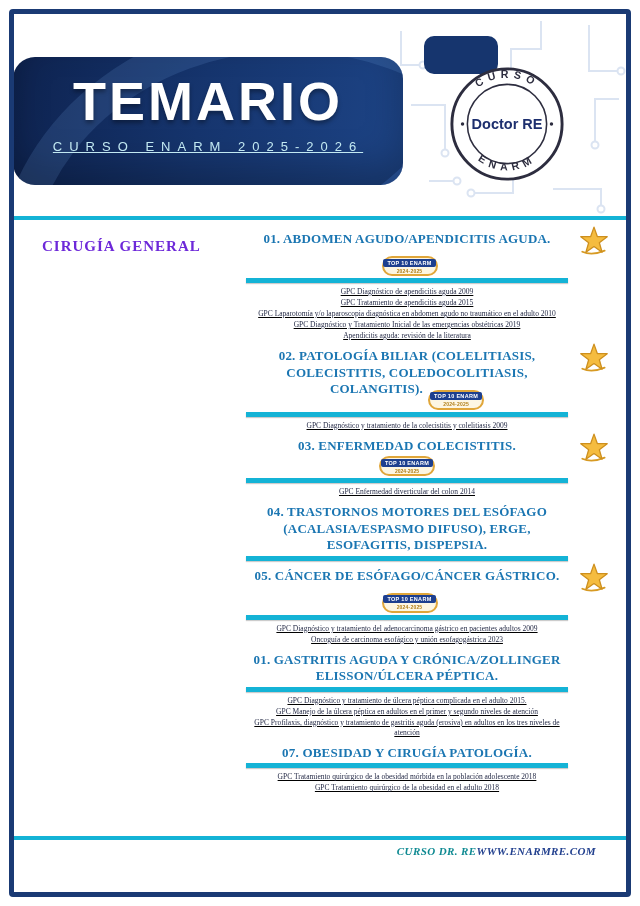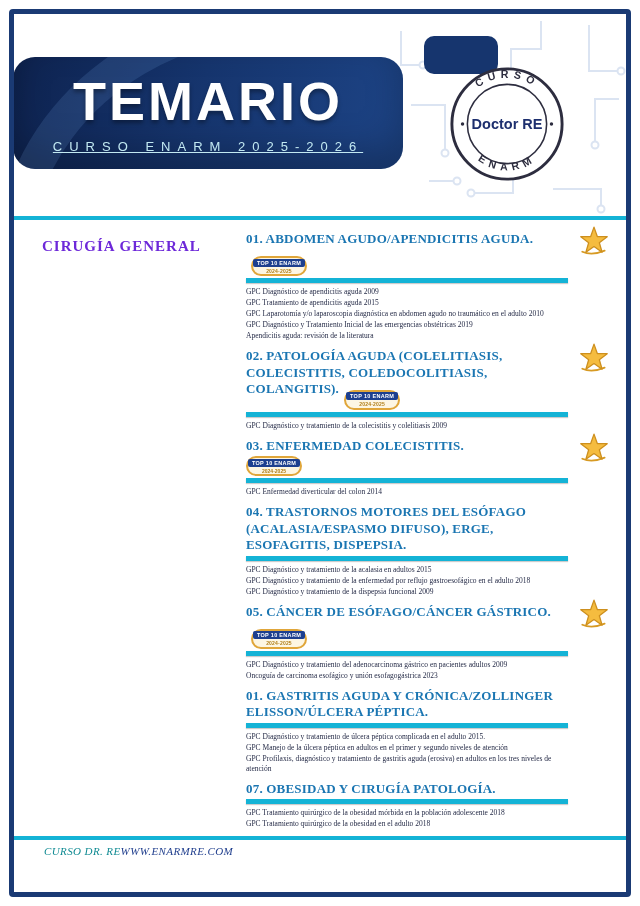--- a/index.html
+++ b/index.html
@@ -7,21 +7,21 @@
     width:640px;height:906px;position:relative;background:#ffffff;
     font-family:"Liberation Serif",serif;overflow:hidden;
   }
   
   .frame{position:absolute;inset:9px;border:5px solid #1a3a74;border-radius:4px;z-index:5;pointer-events:none;}
   
   .circuit{position:absolute;left:393px;top:13px;z-index:0;}
   .corner-tab{position:absolute;left:424px;top:36px;width:74px;height:38px;background:#16356e;border-radius:10px;z-index:1;}
   
   .banner{
-    position:absolute;left:13px;top:57px;width:390px;height:112px;border-radius:22px;
+    position:absolute;left:13px;top:57px;width:390px;height:128px;border-radius:22px;
     background:linear-gradient(100deg,#0e2350 0%,#16356e 48%,#1d4486 100%);
     overflow:hidden;z-index:3;box-shadow:inset 0 -18px 36px rgba(0,0,0,.25);
   }
   .swirl{position:absolute;border-radius:50%;}
   .s1{left:-140px;top:-330px;width:560px;height:480px;border:40px solid rgba(70,120,200,.28);}
   .s2{right:-180px;bottom:-360px;width:520px;height:460px;border:34px solid rgba(120,170,230,.16);}
   .banner-title{
     margin-top:16px;text-align:center;font-family:"Liberation Sans",sans-serif;font-weight:bold;
     font-size:54px;line-height:56px;color:#ffffff;letter-spacing:3px;
     text-shadow:0 3px 4px rgba(0,0,0,.35);position:relative;z-index:2;
@@ -35,28 +35,28 @@
   
   .rule{position:absolute;left:14px;right:14px;height:4px;background:#14b3d6;z-index:4;}
   .top-rule{top:216px;}
   .bottom-rule{top:836px;}
   
   .section-title{
     position:absolute;left:42px;top:238px;width:198px;z-index:4;
     font-weight:bold;font-size:15px;letter-spacing:1px;color:#6d28d9;
   }
   
-  .topics{position:absolute;left:246px;top:231px;width:322px;z-index:4;}
+  .topics{position:absolute;left:246px;top:231px;width:322px;z-index:4;text-align:center;}
   .topic{position:relative;margin-bottom:7px;}
   .topic-heading{
     margin:0 0 2px;font-size:13px;line-height:16.5px;font-weight:bold;
     color:#1b76b2;letter-spacing:.2px;
   }
   .bar{height:5px;background:#14b3d6;margin:2px 0 4px;box-shadow:0 1px 1px rgba(0,0,0,.2);}
-  .refs{margin:0;}
+  .refs{margin:0;text-decoration:underline;}
   .ref{margin:0 0 1px;font-size:7.5px;line-height:10px;color:#252b47;}
   
   .badge{
     display:inline-flex;flex-direction:column;align-items:center;justify-content:center;
     width:56px;height:20px;border:2px solid #e0a63a;border-radius:11px;background:#fdf6e3;
     vertical-align:-5px;margin-left:5px;box-sizing:border-box;
   }
   .badge .l1{
     font-family:"Liberation Sans",sans-serif;font-size:5.5px;font-weight:bold;color:#ffffff;
     background:#1d3f8f;padding:1px 4px;border-radius:2px;line-height:6px;letter-spacing:.3px;white-space:nowrap;
@@ -64,22 +64,22 @@
   .badge .l2{
     font-family:"Liberation Sans",sans-serif;font-size:5px;font-weight:bold;color:#b07d15;
     line-height:6px;margin-top:1px;white-space:nowrap;
   }
   .badge-below-wrap{margin:1px 0 2px;}
   .badge-below-wrap .badge{margin-left:0;vertical-align:middle;}
   
   .star{position:absolute;right:-42px;top:-6px;width:32px;height:32px;}
   
   .footer{
-    position:absolute;left:44px;right:44px;top:845px;display:flex;justify-content:flex-start;
-    font-style:italic;font-weight:normal;font-size:11px;z-index:4;
+    position:absolute;left:44px;right:44px;top:845px;display:flex;justify-content:flex-end;
+    font-style:italic;font-weight:bold;font-size:11px;z-index:4;
   }
   .footer-left{color:#0f8a92;letter-spacing:.4px;}
   .footer-right{color:#23418f;letter-spacing:.4px;}
 </style>
 </head>
 <body>
 
 <svg class="circuit" width="235" height="205" viewBox="0 0 235 205">
   <g fill="none" stroke="#dbe4f2" stroke-width="2">
     <path d="M8,18 V52 H30"></path>
@@ -161,21 +161,21 @@
       </div>
   </section>
 
   <section class="topic">
     <span class="star">
       <svg viewBox="0 0 30 30" width="32" height="32">
         <path d="M4 25 Q 13 29 25 24" fill="none" stroke="#d79a23" stroke-width="1.6" stroke-linecap="round"></path>
         <polygon points="15,2 18.1,10.8 27.4,11 20,16.6 22.6,25.5 15,20.2 7.4,25.5 10,16.6 2.6,11 11.9,10.8" fill="#f5bc3f" stroke="#cd8f1e" stroke-width="1.2" stroke-linejoin="round"></polygon>
       </svg>
     </span>
-    <h3 class="topic-heading"><span>02. </span><span>PATOLOGÍA AGUDA (COLELITIASIS, COLECISTITIS, COLEDOCOLITIASIS, COLANGITIS).</span><span class="badge">
+    <h3 class="topic-heading"><span>02. </span><span>PATOLOGÍA BILIAR (COLELITIASIS, COLECISTITIS, COLEDOCOLITIASIS, COLANGITIS).</span><span class="badge">
           <span class="l1">TOP 10 ENARM</span>
           <span class="l2">2024-2025</span>
         </span></h3>
 
     <div class="bar"></div>
     <div class="refs">
         <p class="ref">GPC Diagnóstico y tratamiento de la colecistitis y colelitiasis 2009</p>
       </div>
   </section>
 
@@ -197,25 +197,20 @@
     <div class="refs">
         <p class="ref">GPC Enfermedad diverticular del colon 2014</p>
       </div>
   </section>
 
   <section class="topic">
 
     <h3 class="topic-heading"><span>04. </span><span>TRASTORNOS MOTORES DEL ESÓFAGO (ACALASIA/ESPASMO DIFUSO), ERGE, ESOFAGITIS, DISPEPSIA.</span></h3>
 
     <div class="bar"></div>
-    <div class="refs">
-        <p class="ref">GPC Diagnóstico y tratamiento de la acalasia en adultos 2015</p>
-        <p class="ref">GPC Diagnóstico y tratamiento de la enfermedad por reflujo gastroesofágico en el adulto 2018</p>
-        <p class="ref">GPC Diagnóstico y tratamiento de la dispepsia funcional 2009</p>
-      </div>
   </section>
 
   <section class="topic">
     <span class="star">
       <svg viewBox="0 0 30 30" width="32" height="32">
         <path d="M4 25 Q 13 29 25 24" fill="none" stroke="#d79a23" stroke-width="1.6" stroke-linecap="round"></path>
         <polygon points="15,2 18.1,10.8 27.4,11 20,16.6 22.6,25.5 15,20.2 7.4,25.5 10,16.6 2.6,11 11.9,10.8" fill="#f5bc3f" stroke="#cd8f1e" stroke-width="1.2" stroke-linejoin="round"></polygon>
       </svg>
     </span>
     <h3 class="topic-heading"><span>05. </span><span>CÁNCER DE ESÓFAGO/CÁNCER GÁSTRICO.</span><span class="badge">

